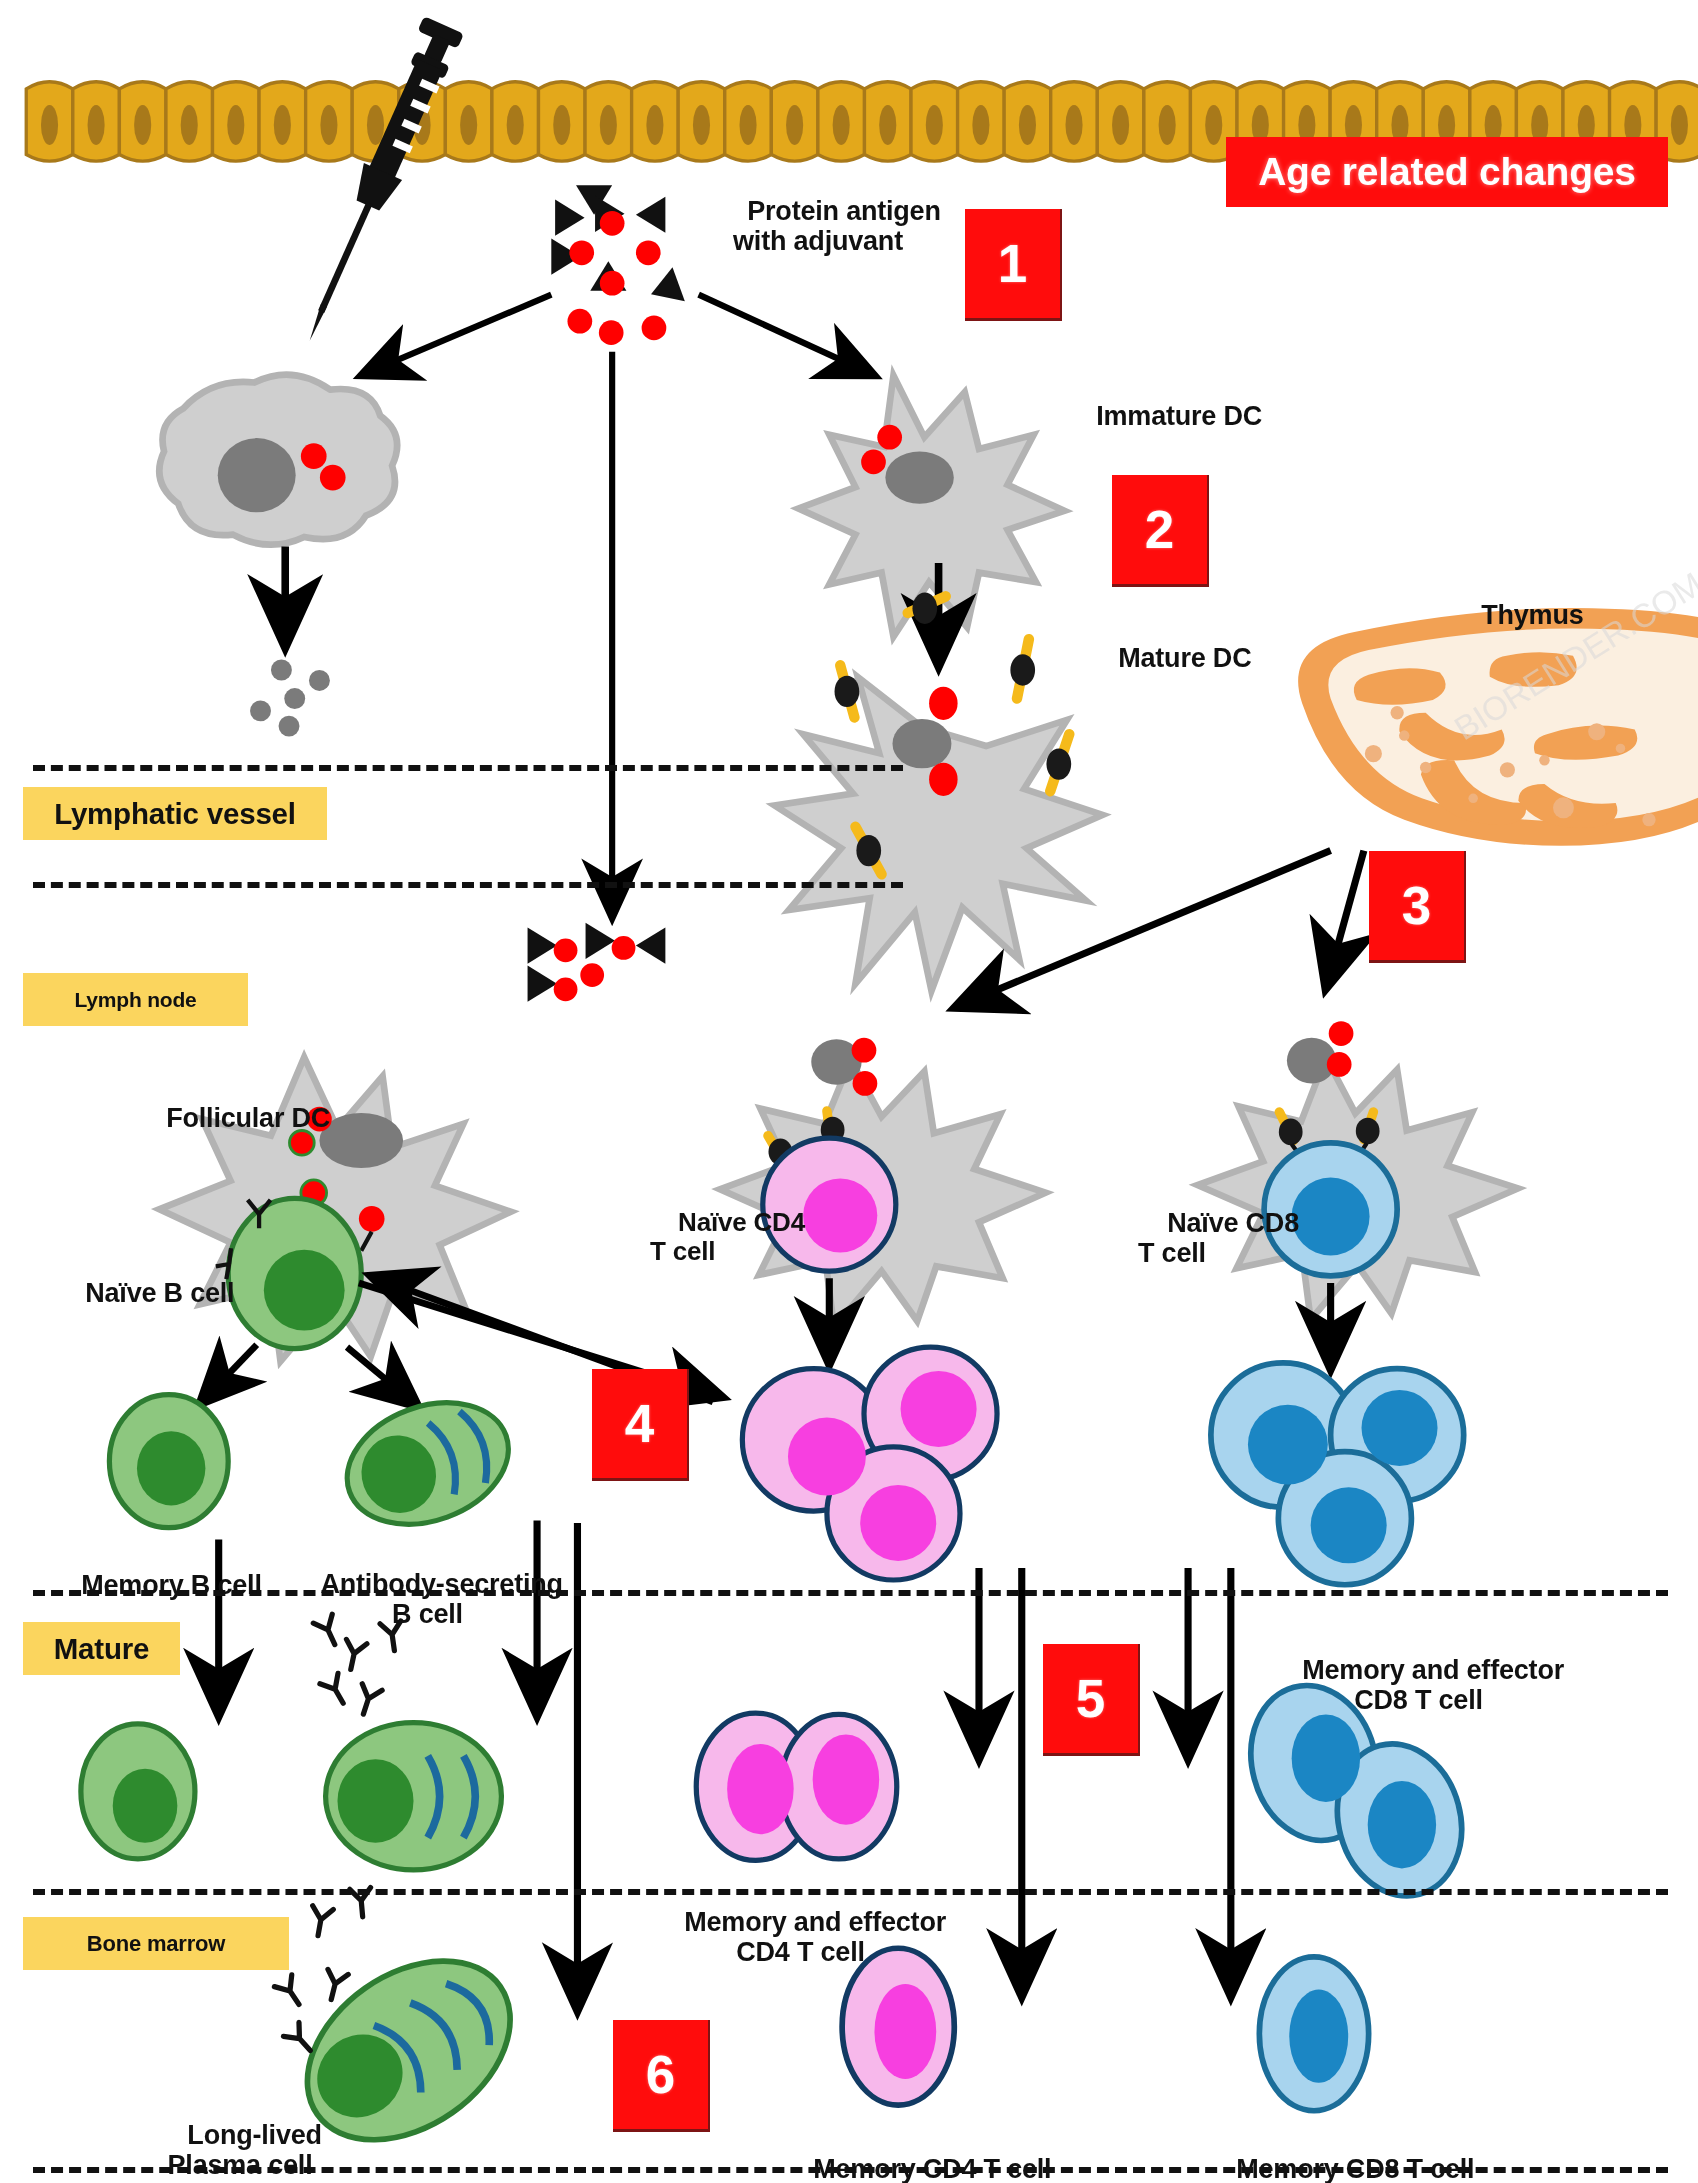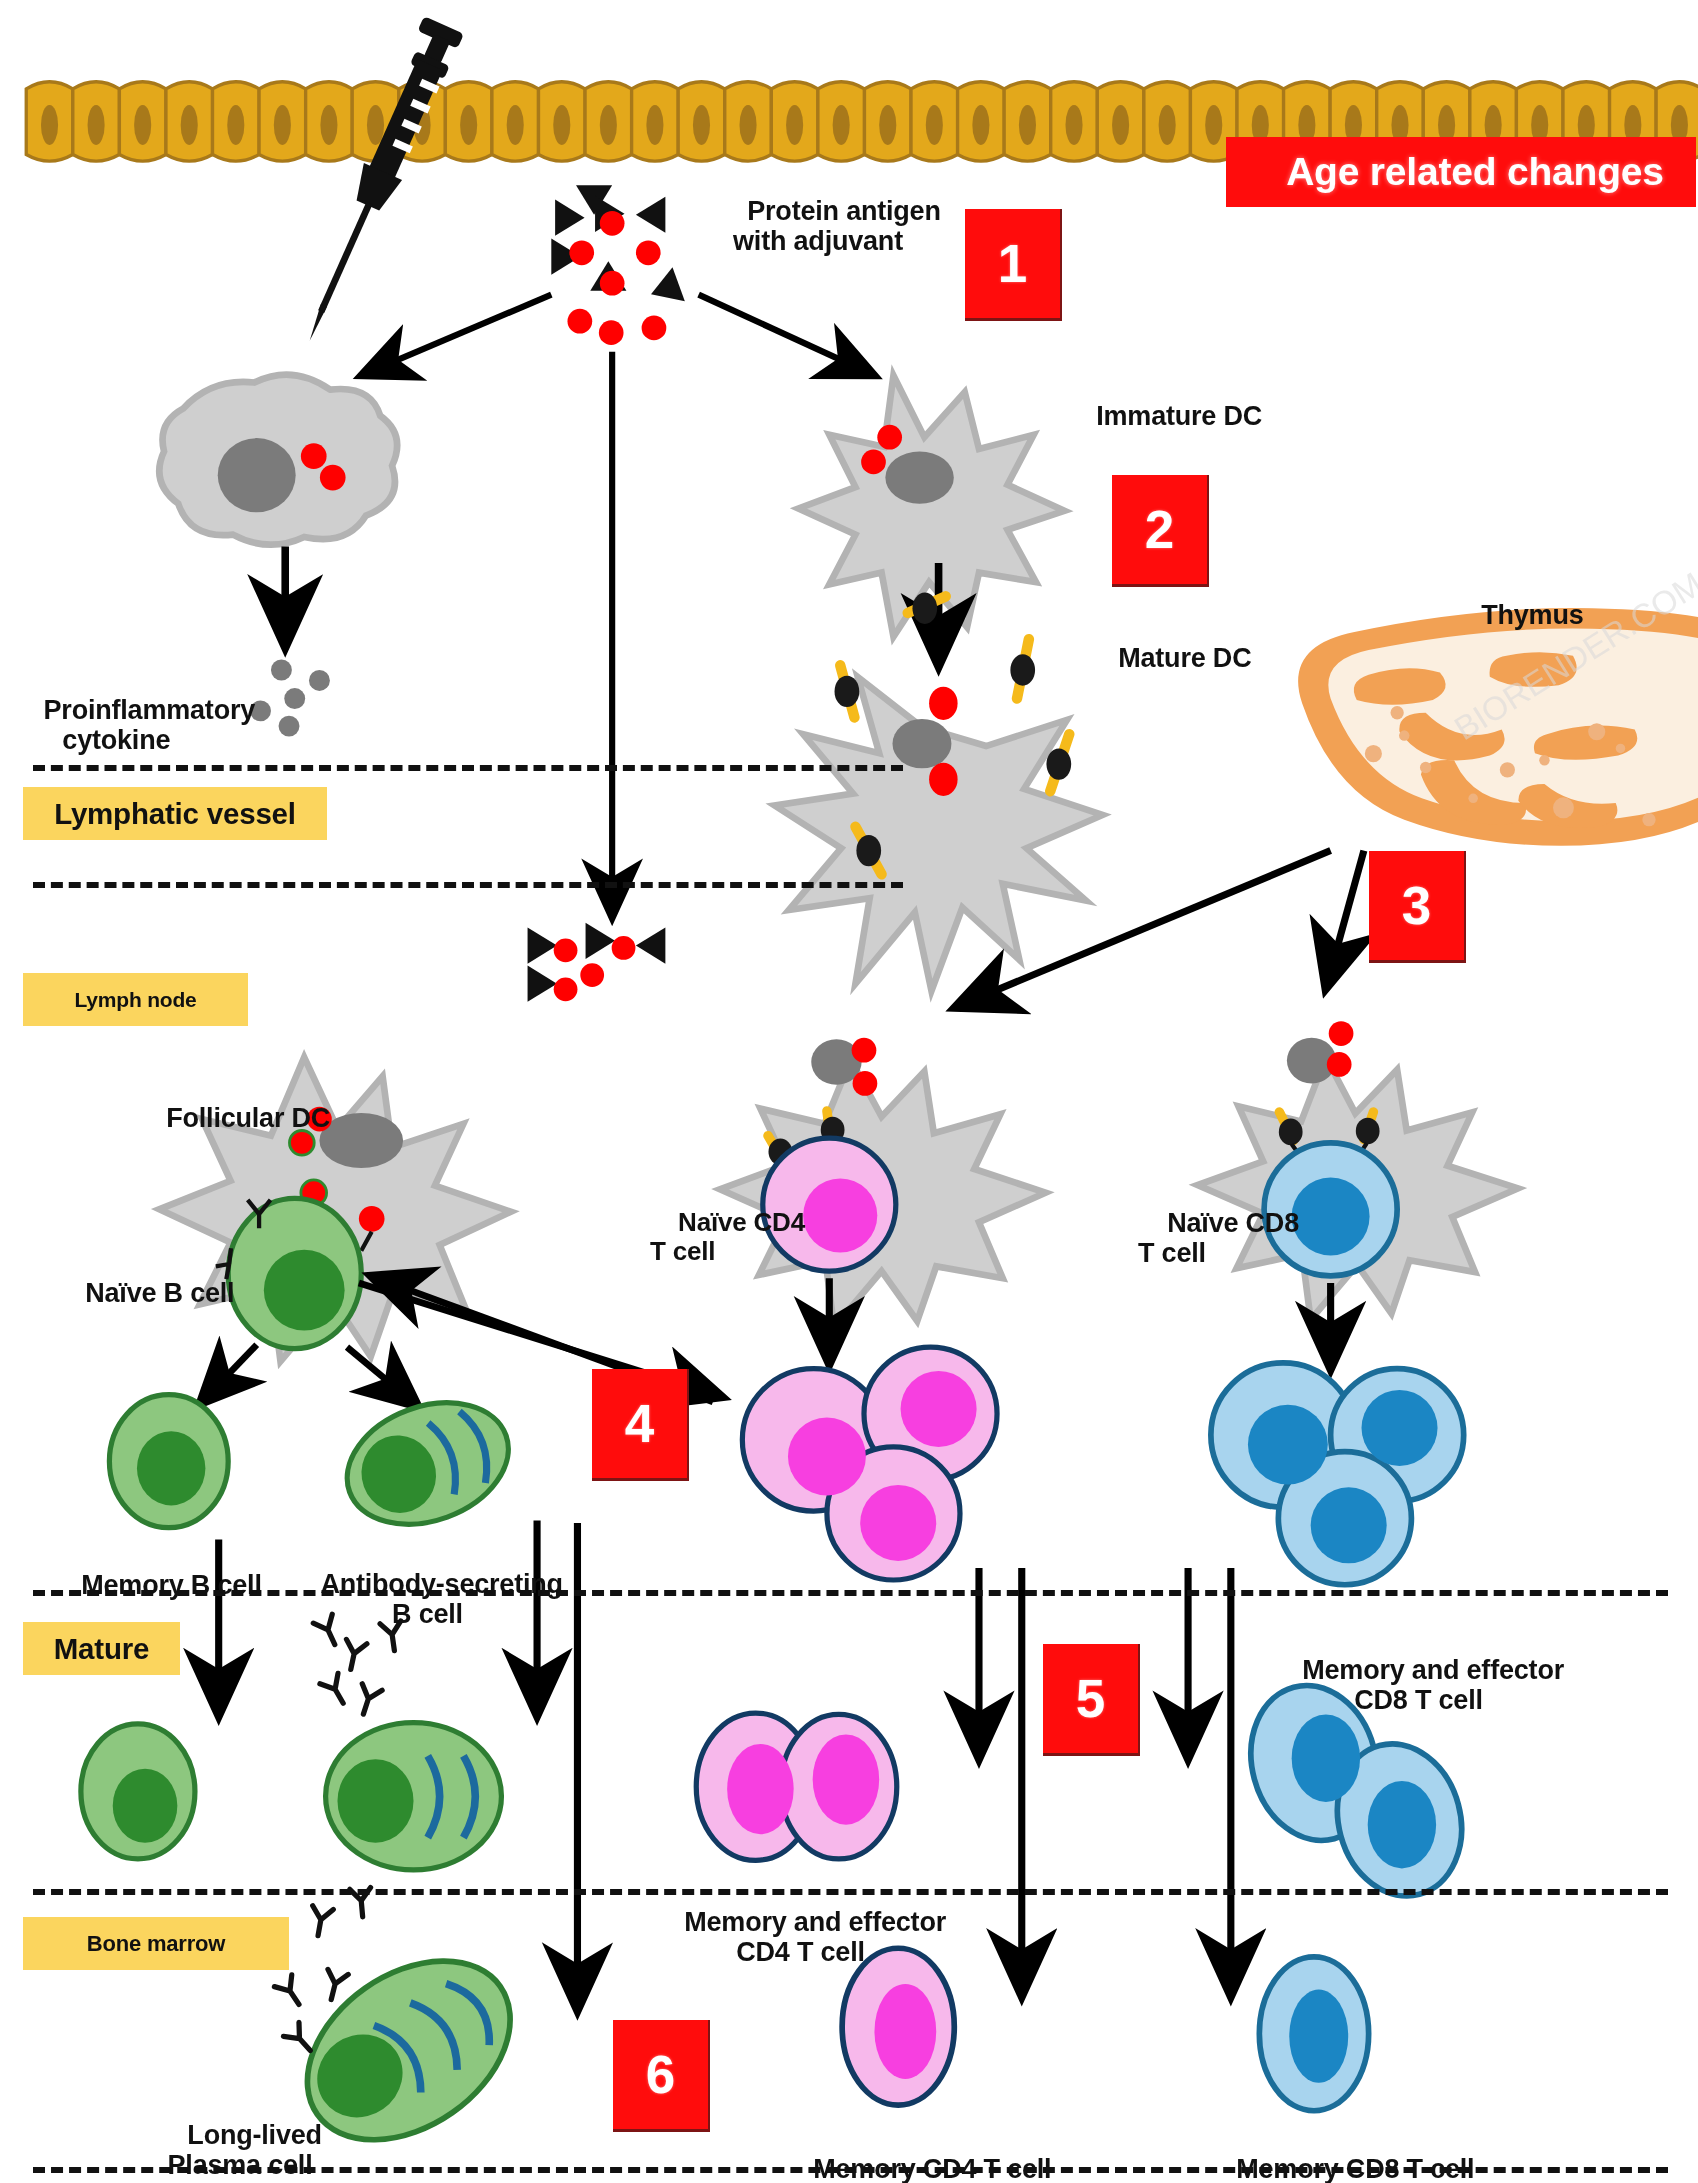--- a/index.html
+++ b/index.html
@@ -6,21 +6,21 @@
   body{font-family:"Liberation Sans", sans-serif;}
   #stage{position:relative;width:1699px;height:2183px;background:#fff;overflow:hidden;}
   .lbl{position:absolute;font-weight:bold;color:#111;line-height:1.12;white-space:pre;letter-spacing:-0.2px;}
   .lbl.c{text-align:center;}
   .section-tag{position:absolute;background:#FBD55E;display:flex;align-items:center;justify-content:center;
      font-weight:bold;color:#111;letter-spacing:-0.2px;}
   .step-box{position:absolute;background:#FF0C0C;border-right:2.9px solid #7d1414;border-bottom:3.3px solid #7d1414;
      display:flex;align-items:center;justify-content:center;color:#fff;font-weight:bold;
      text-shadow:0 0 2.9px rgba(255,255,255,.45);}
   .banner{position:absolute;background:#FF0C0C;display:flex;align-items:center;justify-content:center;
-     color:#fff;font-weight:bold;letter-spacing:-0.2px;text-shadow:0 0 4.8px rgba(255,255,255,.5);padding-left:28px;}
+     color:#fff;font-weight:bold;letter-spacing:-0.2px;text-shadow:0 0 4.8px rgba(255,255,255,.5);}
   svg.layer{position:absolute;left:0;top:0;width:1699px;height:2183px;pointer-events:none;}
   .dashline{position:absolute;height:0;border-top:6.2px dashed #111;}
 </style>
 </head>
 <body>
 
 <div id="stage">
 
   <svg class="layer" viewBox="0 0 3575 4594">
     <defs>
@@ -518,24 +518,20 @@
   <div class="step-box" style="left:613px;top:2020px;width:95px;height:109px;font-size:53px;">
     <span>6</span>
   </div>
 
   <div class="lbl c" style="left:718px;top:166px;width:200px;font-size:27px;">
     <span>Protein antigen
 with adjuvant</span>
   </div>
 
 
-  <div class="lbl c" style="left:14.3px;top:665px;width:204px;font-size:27px;">
-    <span>Proinflammatory
-cytokine</span>
-  </div>
 
   <div class="lbl" style="left:1067px;top:371px;font-size:27px;">
     <span>Immature DC</span>
   </div>
 
   <div class="lbl" style="left:1089px;top:613px;font-size:27px;">
     <span>Mature DC</span>
   </div>
 
   <div class="lbl" style="left:1452px;top:570px;font-size:27px;">

